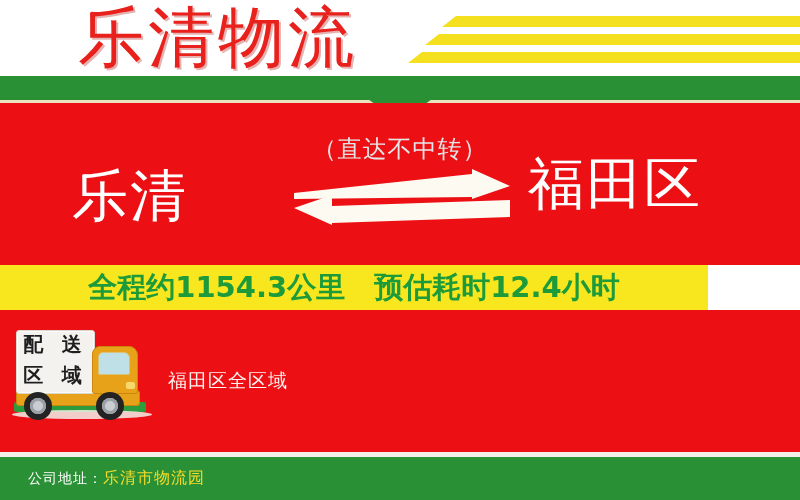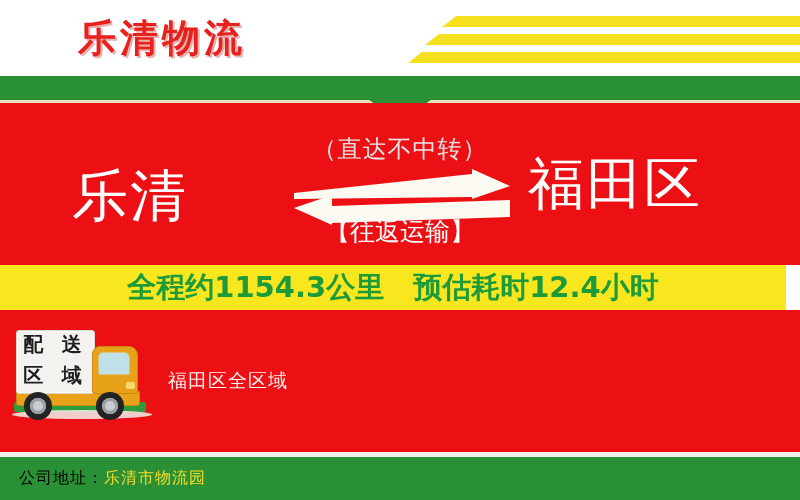--- a/index.html
+++ b/index.html
@@ -24,22 +24,22 @@
   .header {
     position: absolute;
     left: 0; top: 0;
     width: 800px; height: 76px;
     background: #ffffff;
   }
   .brand-title {
     position: absolute;
     left: 78px;
     top: 6px;
-    font-size: 38px;
-    font-weight: bold;
+    font-size: 66px;
+    font-weight: normal;
     color: #e8211c;
     letter-spacing: 4px;
     line-height: 64px;
     white-space: nowrap;
     text-shadow: 2px 2px 0 rgba(170,0,0,0.30);
   }
   .stripes {
     position: absolute;
     left: 405px;
     top: 12px;
@@ -178,21 +178,21 @@
     left: 0; top: 26px;
     width: 216px; height: 30px;
     background: #fdfaf2;
     clip-path: polygon(0 13px, 38px 0, 38px 11px, 216px 5px, 216px 22px, 38px 28px, 38px 30px);
   }
 
   
   .yellow-bar {
     position: absolute;
     left: 0; top: 265px;
-    width: 786px; height: 45px;
+    width: 708px; height: 45px;
     background: #f8e71f;
     display: flex;
     align-items: center;
     justify-content: center;
   }
   .distance-text {
     font-size: 29px;
     font-weight: bold;
     color: #1d9b3b;
     letter-spacing: 0px;
@@ -316,23 +316,23 @@
   .cream-rule.bottom { top: 452px; height: 5px; background: #f1efe8; }
   .footer {
     position: absolute;
     left: 0; top: 457px;
     width: 800px; height: 43px;
     background: #2a9035;
     display: flex;
     align-items: center;
   }
   .footer-label {
-    margin-left: 19px;
-    font-size: 16px;
-    color: #000000;
+    margin-left: 28px;
+    font-size: 14px;
+    color: #ffffff;
     letter-spacing: 1px;
     white-space: nowrap;
   }
   .footer-value {
     font-size: 16px;
     color: #f5dc2a;
     letter-spacing: 1px;
     white-space: nowrap;
   }
 </style>
@@ -365,21 +365,20 @@
 
     <div class="city-left">乐清</div>
 
     <div class="arrows">
       <div class="arrow-right"></div>
       <div class="arrow-left"></div>
     </div>
 
     <div class="city-right">福田区</div>
 
-    <div class="note-bottom">【往返运输】</div>
   </div>
 
   <div class="yellow-bar">
     <div class="distance-text">全程约1154.3公里　预估耗时12.4小时</div>
   </div>
 
   <div class="red-lower">
 
     <div class="truck">
       <div class="truck-ground"></div>

